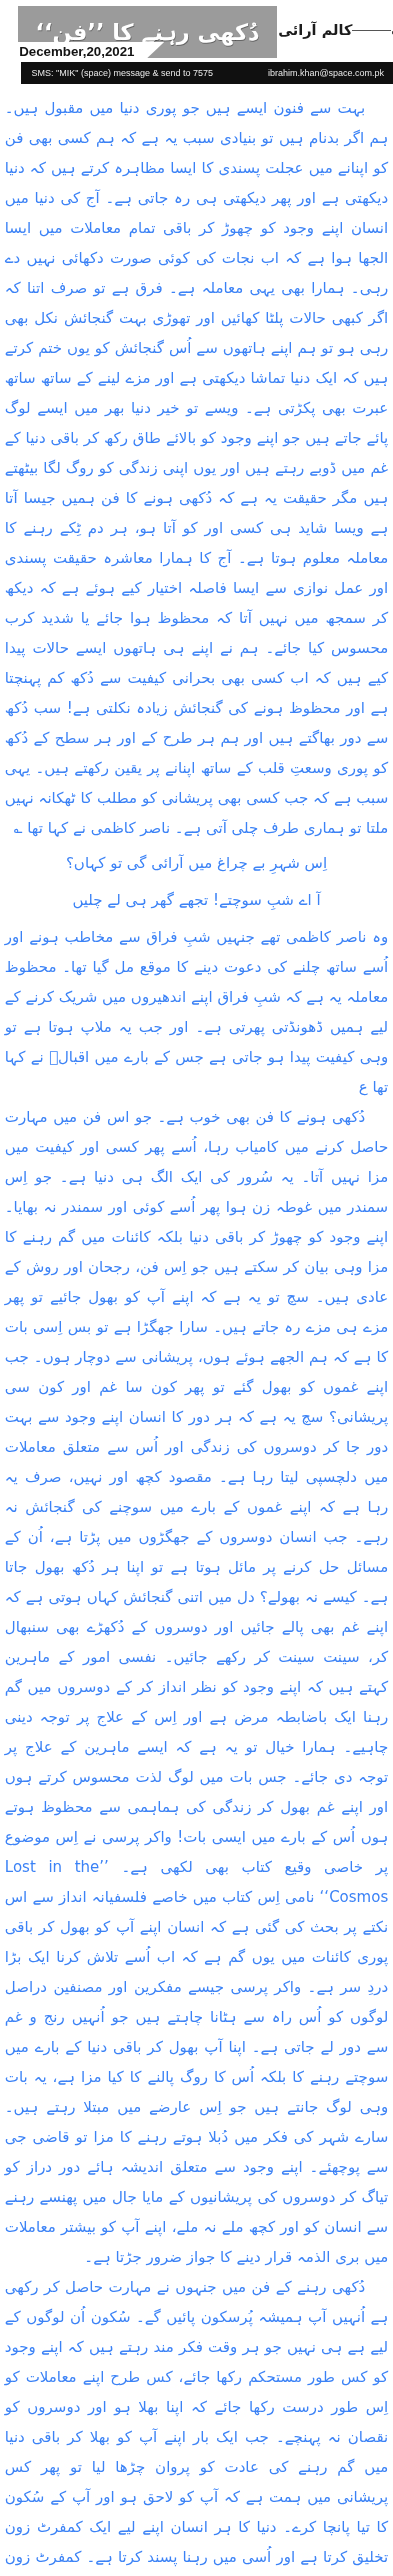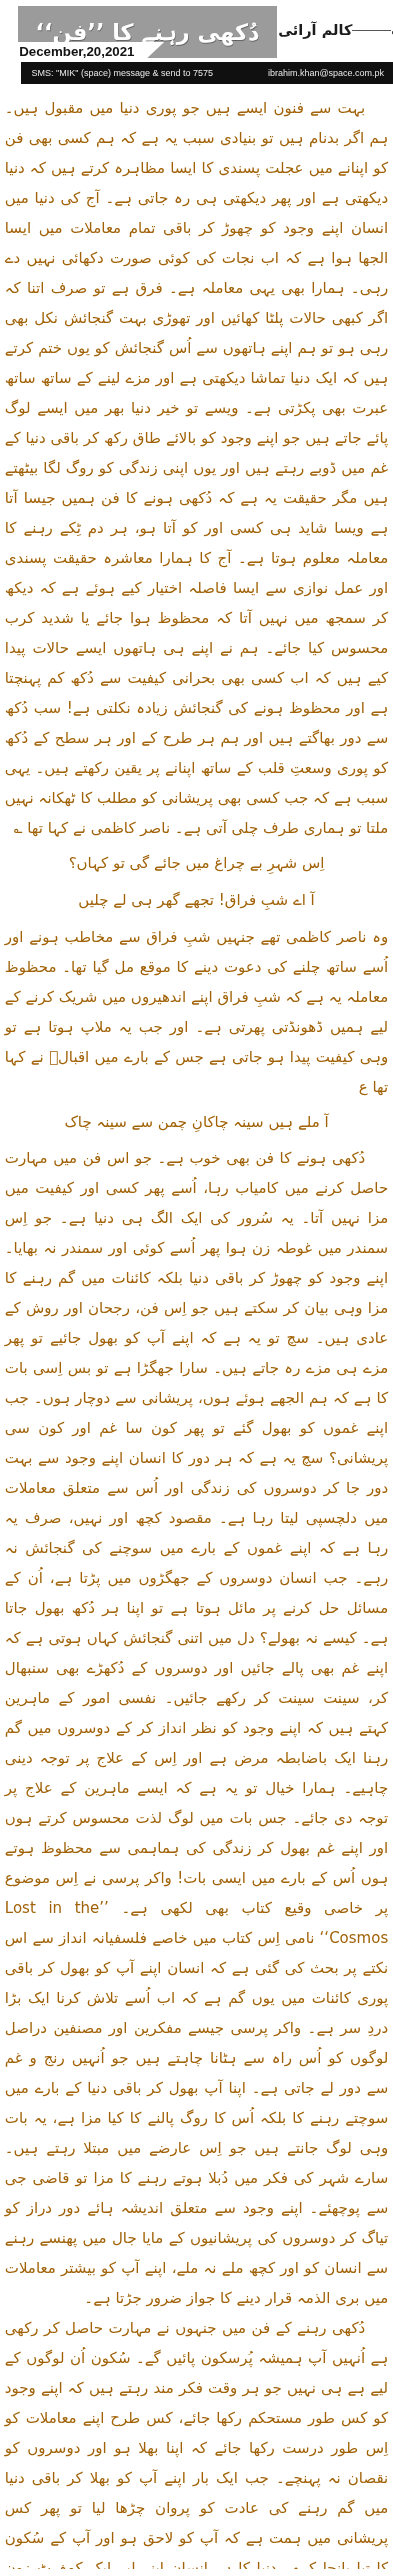--- a/index.html
+++ b/index.html
@@ -73,21 +73,21 @@
     font-size: 9px; color: #e9e9e9; white-space: nowrap;
   }
   
   .article {
     direction: rtl;
     box-sizing: border-box;
     width: 393px;
     height: 2485px;
     overflow: hidden;
     padding: 8.5px 4.8px 0 4.8px;
-    color: #a16207;
+    color: #3b82f6;
     font-size: 15px;
     line-height: 30px;
     text-align: justify;
   }
   .article p { margin: 0; }
   .article p.indent { text-indent: 23px; }
   .verse {
     text-align: center;
     line-height: 37px;
     margin: 2.4px 0;
@@ -131,26 +131,23 @@
   </div>
 
   <div class="contact-bar">
     <span>SMS: "MIK" (space) message &amp; send to 7575</span>
     <span>ibrahim.khan@space.com.pk</span>
   </div>
 
   <div class="article">
     <p class="indent">بہت سے فنون ایسے ہیں جو پوری دنیا میں مقبول ہیں۔ ہم اگر بدنام ہیں تو بنیادی سبب یہ ہے کہ ہم کسی بھی فن کو اپنانے میں عجلت پسندی کا ایسا مظاہرہ کرتے ہیں کہ دنیا دیکھتی ہے اور پھر دیکھتی ہی رہ جاتی ہے۔ آج کی دنیا میں انسان اپنے وجود کو چھوڑ کر باقی تمام معاملات میں ایسا الجھا ہوا ہے کہ اب نجات کی کوئی صورت دکھائی نہیں دے رہی۔ ہمارا بھی یہی معاملہ ہے۔ فرق ہے تو صرف اتنا کہ اگر کبھی حالات پلٹا کھائیں اور تھوڑی بہت گنجائش نکل بھی رہی ہو تو ہم اپنے ہاتھوں سے اُس گنجائش کو یوں ختم کرتے ہیں کہ ایک دنیا تماشا دیکھتی ہے اور مزے لینے کے ساتھ ساتھ عبرت بھی پکڑتی ہے۔ ویسے تو خیر دنیا بھر میں ایسے لوگ پائے جاتے ہیں جو اپنے وجود کو بالائے طاق رکھ کر باقی دنیا کے غم میں ڈوبے رہتے ہیں اور یوں اپنی زندگی کو روگ لگا بیٹھتے ہیں مگر حقیقت یہ ہے کہ دُکھی ہونے کا فن ہمیں جیسا آتا ہے ویسا شاید ہی کسی اور کو آتا ہو، ہر دم ٹِکے رہنے کا معاملہ معلوم ہوتا ہے۔ آج کا ہمارا معاشرہ حقیقت پسندی اور عمل نوازی سے ایسا فاصلہ اختیار کیے ہوئے ہے کہ دیکھ کر سمجھ میں نہیں آتا کہ محظوظ ہوا جائے یا شدید کرب محسوس کیا جائے۔ ہم نے اپنے ہی ہاتھوں ایسے حالات پیدا کیے ہیں کہ اب کسی بھی بحرانی کیفیت سے دُکھ کم پہنچتا ہے اور محظوظ ہونے کی گنجائش زیادہ نکلتی ہے! سب دُکھ سے دور بھاگتے ہیں اور ہم ہر طرح کے اور ہر سطح کے دُکھ کو پوری وسعتِ قلب کے ساتھ اپنانے پر یقین رکھتے ہیں۔ یہی سبب ہے کہ جب کسی بھی پریشانی کو مطلب کا ٹھکانہ نہیں ملتا تو ہماری طرف چلی آتی ہے۔ ناصر کاظمی نے کہا تھا ؎</p>
     <div class="verse">
-      <div>اِس شہرِ بے چراغ میں جائے گی تو کہاں؟</div>
-      <div>آ اے شبِ فراق! تجھے گھر ہی لے چلیں</div>
+      <div>اِس شہرِ بے چراغ میں آرائی گی تو کہاں؟</div>
+      <div>آ اے شبِ سوچتے! تجھے گھر ہی لے چلیں</div>
     </div>
     <p>وہ ناصر کاظمی تھے جنہیں شبِ فراق سے مخاطب ہونے اور اُسے ساتھ چلنے کی دعوت دینے کا موقع مل گیا تھا۔ محظوظ معاملہ یہ ہے کہ شبِ فراق اپنے اندھیروں میں شریک کرنے کے لیے ہمیں ڈھونڈتی پھرتی ہے۔ اور جب یہ ملاپ ہوتا ہے تو وہی کیفیت پیدا ہو جاتی ہے جس کے بارے میں اقبالؔ نے کہا تھا ع</p>
-    <div class="verse">
-      <div>آ ملے ہیں سینہ چاکانِ چمن سے سینہ چاک</div>
-    </div>
     <p class="indent">دُکھی ہونے کا فن بھی خوب ہے۔ جو اس فن میں مہارت حاصل کرنے میں کامیاب رہا، اُسے پھر کسی اور کیفیت میں مزا نہیں آتا۔ یہ سُرور کی ایک الگ ہی دنیا ہے۔ جو اِس سمندر میں غوطہ زن ہوا پھر اُسے کوئی اور سمندر نہ بھایا۔ اپنے وجود کو چھوڑ کر باقی دنیا بلکہ کائنات میں گم رہنے کا مزا وہی بیان کر سکتے ہیں جو اِس فن، رجحان اور روش کے عادی ہیں۔ سچ تو یہ ہے کہ اپنے آپ کو بھول جائیے تو پھر مزے ہی مزے رہ جاتے ہیں۔ سارا جھگڑا ہے تو بس اِسی بات کا ہے کہ ہم الجھے ہوئے ہوں، پریشانی سے دوچار ہوں۔ جب اپنے غموں کو بھول گئے تو پھر کون سا غم اور کون سی پریشانی؟ سچ یہ ہے کہ ہر دور کا انسان اپنے وجود سے بہت دور جا کر دوسروں کی زندگی اور اُس سے متعلق معاملات میں دلچسپی لیتا رہا ہے۔ مقصود کچھ اور نہیں، صرف یہ رہا ہے کہ اپنے غموں کے بارے میں سوچنے کی گنجائش نہ رہے۔ جب انسان دوسروں کے جھگڑوں میں پڑتا ہے، اُن کے مسائل حل کرنے پر مائل ہوتا ہے تو اپنا ہر دُکھ بھول جاتا ہے۔ کیسے نہ بھولے؟ دل میں اتنی گنجائش کہاں ہوتی ہے کہ اپنے غم بھی پالے جائیں اور دوسروں کے دُکھڑے بھی سنبھال کر، سینت سینت کر رکھے جائیں۔ نفسی امور کے ماہرین کہتے ہیں کہ اپنے وجود کو نظر انداز کر کے دوسروں میں گم رہنا ایک باضابطہ مرض ہے اور اِس کے علاج پر توجہ دینی چاہیے۔ ہمارا خیال تو یہ ہے کہ ایسے ماہرین کے علاج پر توجہ دی جائے۔ جس بات میں لوگ لذت محسوس کرتے ہوں اور اپنے غم بھول کر زندگی کی ہماہمی سے محظوظ ہوتے ہوں اُس کے بارے میں ایسی بات! واکر پرسی نے اِس موضوع پر خاصی وقیع کتاب بھی لکھی ہے۔ ’’Lost in the Cosmos‘‘ نامی اِس کتاب میں خاصے فلسفیانہ انداز سے اس نکتے پر بحث کی گئی ہے کہ انسان اپنے آپ کو بھول کر باقی پوری کائنات میں یوں گم ہے کہ اب اُسے تلاش کرنا ایک بڑا دردِ سر ہے۔ واکر پرسی جیسے مفکرین اور مصنفین دراصل لوگوں کو اُس راہ سے ہٹانا چاہتے ہیں جو اُنہیں رنج و غم سے دور لے جاتی ہے۔ اپنا آپ بھول کر باقی دنیا کے بارے میں سوچتے رہنے کا بلکہ اُس کا روگ پالنے کا کیا مزا ہے، یہ بات وہی لوگ جانتے ہیں جو اِس عارضے میں مبتلا رہتے ہیں۔ سارے شہر کی فکر میں دُبلا ہوتے رہنے کا مزا تو قاضی جی سے پوچھئے۔ اپنے وجود سے متعلق اندیشہ ہائے دور دراز کو تیاگ کر دوسروں کی پریشانیوں کے مایا جال میں پھنسے رہنے سے انسان کو اور کچھ ملے نہ ملے، اپنے آپ کو بیشتر معاملات میں بری الذمہ قرار دینے کا جواز ضرور جڑتا ہے۔</p>
     <p class="indent">دُکھی رہنے کے فن میں جنہوں نے مہارت حاصل کر رکھی ہے اُنہیں آپ ہمیشہ پُرسکون پائیں گے۔ سُکون اُن لوگوں کے لیے ہے ہی نہیں جو ہر وقت فکر مند رہتے ہیں کہ اپنے وجود کو کس طور مستحکم رکھا جائے، کس طرح اپنے معاملات کو اِس طور درست رکھا جائے کہ اپنا بھلا ہو اور دوسروں کو نقصان نہ پہنچے۔ جب ایک بار اپنے آپ کو بھلا کر باقی دنیا میں گم رہنے کی عادت کو پروان چڑھا لیا تو پھر کس پریشانی میں ہمت ہے کہ آپ کو لاحق ہو اور آپ کے سُکون کا تیا پانچا کرے۔ دنیا کا ہر انسان اپنے لیے ایک کمفرٹ زون تخلیق کرتا ہے اور اُسی میں رہنا پسند کرتا ہے۔ کمفرٹ زون بنائے بغیر زندگی بسر کرنے والوں کو آپ صرف اور صرف پریشان پائیں گے۔ وہ کسی بھی بات سے پریشان ہو سکتے ہیں۔ کوئی معمولی سی بات بھی اُنہیں شدید الجھن سے دوچار کر سکتی ہے۔ کمفرٹ زون میں جینے والوں کو آپ پُرسکون پائیں گے۔ وہ کسی بھی ایسی ویسی بات کا نوٹس نہیں لیتے اور اپنے آپ میں گم رہتے ہیں۔ دوسری طرف وہ ہیں جو اپنا کمفرٹ زون اپنی ذات سے باہر یا دور ہٹ کر قائم کرتے ہیں۔ زیادہ سے زیادہ سکون پانے کی جستجو ہر انسان کرتا ہے۔ سکون سے جینے کی ایک صورت تو یہ ہے کہ انسان اپنے سے آگے کسی کو نہ دیکھے، ہمیشہ اپنی ذات میں گم رہے۔ ایسی حالت میں زندگی یوں بسر ہوتی ہے کہ کسی کا کوئی غم نہیں ستاتا۔ سکون سے جینے کی دوسری صورت یہ ہو سکتی ہے کہ انسان اپنے وجود کو بھول کر دوسروں کے معاملات کے بارے میں سوچنے اور کُڑھنے کو اوڑھنا بچھونا بنا لے۔ ایسی حالت میں صرف دوسروں کی فکر لاحق رہتی ہے اور اِسی میں خوشی محسوس کر کے مطمئن رہا جاتا ہے۔</p>
 
   </div>
 
 </div>
 
 
 </body></html>

